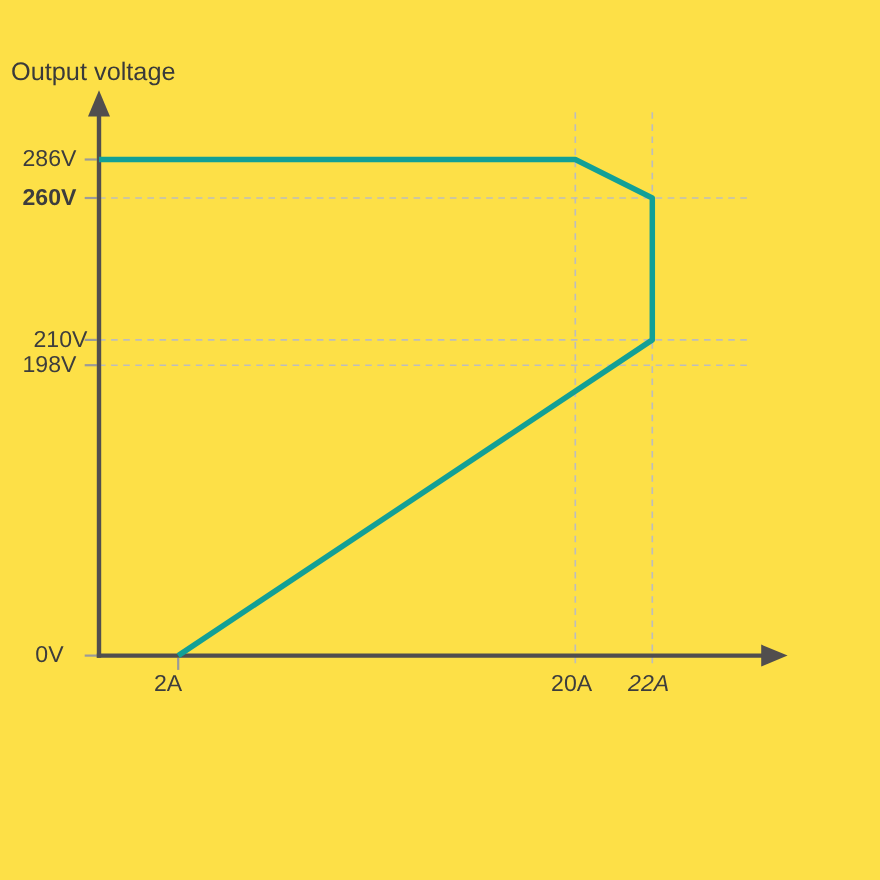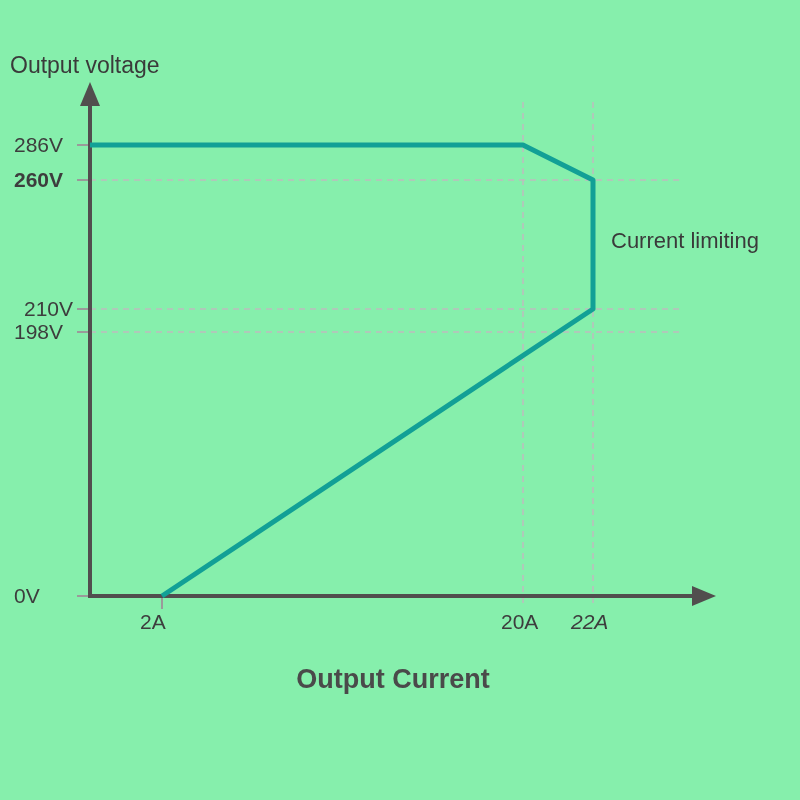--- a/index.html
+++ b/index.html
@@ -5,38 +5,38 @@
   html, body {
     margin: 0;
     padding: 0;
     background: #ffffff;
     font-family: "Liberation Sans", sans-serif;
   }
   #stage {
     position: relative;
     width: 800px;
     height: 800px;
-    background: #86efac;
+    background: #fde047;
     overflow: hidden;
   }
   #chart-svg {
     position: absolute;
     left: 0;
     top: 0;
   }
   .lbl {
     position: absolute;
     color: #3d3d3d;
     font-size: 21px;
     line-height: 24px;
     white-space: nowrap;
   }
   .ytick {
     width: 62px;
-    text-align: left;
+    text-align: center;
   }
   .xtick {
     width: 44px;
     text-align: left;
   }
   .annotation {
     font-size: 22px;
     color: #3a3a3a;
   }
   .axis-title-y {
@@ -86,17 +86,15 @@
   <div class="lbl ytick" style="left:14px; top:133px;">286V</div>
   <div class="lbl ytick" style="left:14px; top:168px;font-weight:bold;">260V</div>
   <div class="lbl ytick" style="left:24px; top:297px;">210V</div>
   <div class="lbl ytick" style="left:14px; top:320px;">198V</div>
   <div class="lbl ytick" style="left:14px; top:584px;">0V</div>
 
   <div class="lbl xtick" style="left:140px; top:610px;">2A</div>
   <div class="lbl xtick" style="left:501px; top:610px;">20A</div>
   <div class="lbl xtick" style="left:571px; top:610px;font-style:italic;">22A</div>
 
-  <div class="lbl annotation" style="left:611px; top:229px;">Current limiting</div>
 
-  <div class="lbl axis-title-x" style="left:241px; top:667px;">Output Current</div>
 
 </div>
 
 </body></html>

